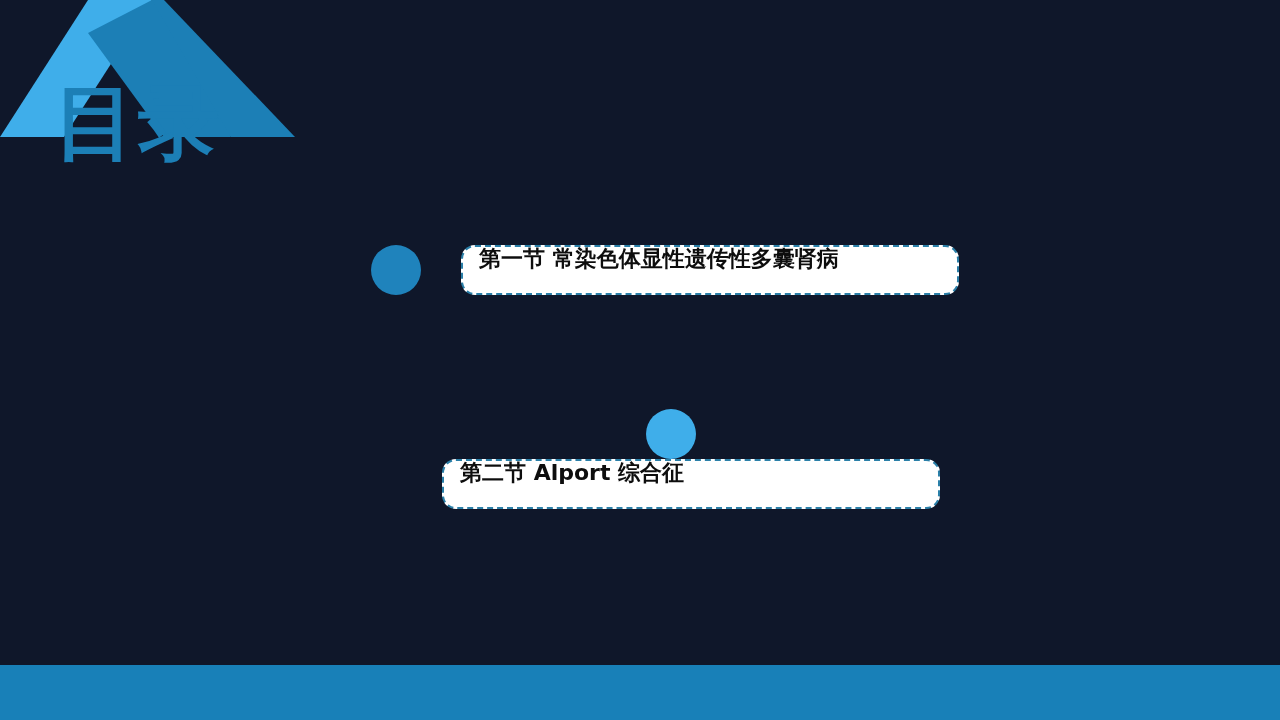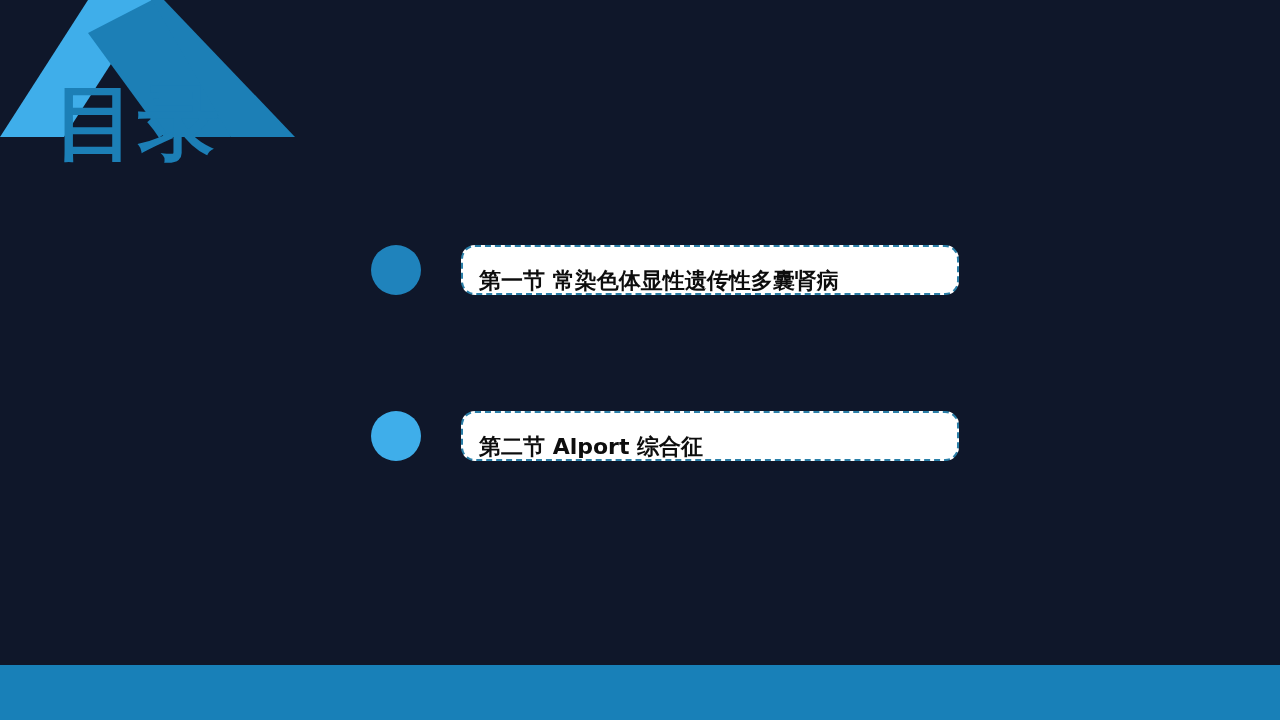--- a/index.html
+++ b/index.html
@@ -61,41 +61,41 @@
     top: 243px;
     width: 600px;
   }
   .agenda-row {
     position: relative;
     height: 54px;
     margin-bottom: 112px;
     display: flex;
     align-items: center;
   }
-  .agenda-row:last-child { margin-bottom: 0; }
+  .agenda-row:last-child { margin-bottom: 0; flex-direction: column; }
 
   .bullet {
     width: 50px;
     height: 50px;
     border-radius: 50%;
     flex: 0 0 auto;
   }
   .bullet-dark  { background: #1F83BC; }
   .bullet-light { background: #3FAEEA; }
 
   .agenda-box {
     margin-left: 40px;
     flex: 0 0 auto;
     width: 498px;
     height: 50px;
     box-sizing: border-box;
     border: 2px dashed #2A7FA8;
     border-radius: 14px;
     display: flex;
-    align-items: flex-end;
+    align-items: flex-start;
     background: #ffffff;
   }
   .agenda-label {
     margin-left: 16px;
     font-size: 22px;
     line-height: 24px;
     font-weight: bold;
     color: #0d0d0d;
     white-space: nowrap;
     font-family: "DejaVu Sans", "Liberation Sans", sans-serif;

